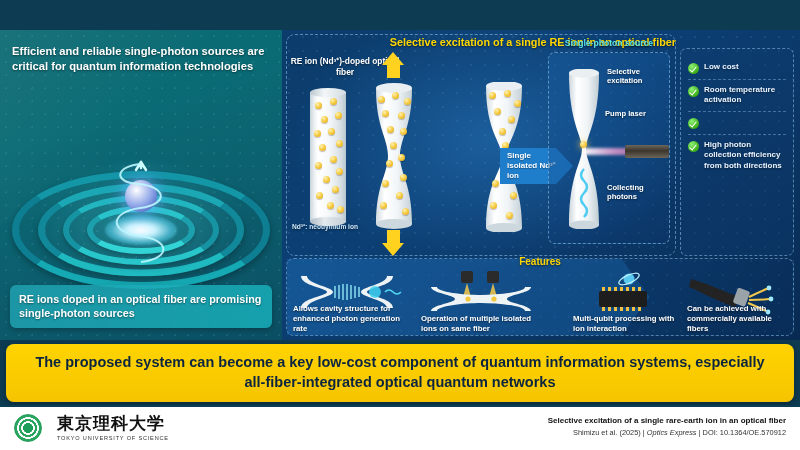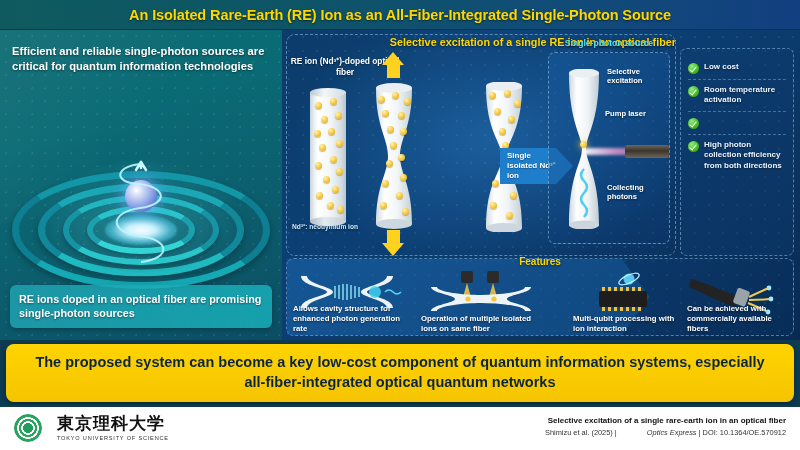--- a/index.html
+++ b/index.html
@@ -271,30 +271,27 @@
   .logo-mark {
     width:28px; height:28px; border-radius:50%;
     background:radial-gradient(circle at 50% 50%, #1e9e5a 0%, #1e9e5a 26%, #ffffff 28%, #ffffff 36%, #2aa55f 38%, #2aa55f 48%, #ffffff 50%, #ffffff 58%, #2aa55f 60%, #2aa55f 72%, #ffffff 74%, #ffffff 82%, #2aa55f 84%);
     border:1.5px solid #1e9e5a;
   }
   .logo-jp { color:#111; font-size:17px; font-weight:bold; letter-spacing:1px; line-height:1; }
   .logo-en { color:#333; font-size:5.6px; letter-spacing:.8px; margin-top:3px; }
   .cite { position:absolute; right:14px; top:11px; text-align:right; }
   .cite-t { color:#111; font-size:8px; font-weight:bold; }
   .cite-s { color:#333; font-size:7.4px; margin-top:3px; }
-  .cite-s i { font-style:italic;margin-left:28px; }
+  .cite-s i { font-style:italic; }
 </style>
 </head>
 <body>
 
 <div class="stage">
 
-  <div class="titlebar">
-    <div class="ttl">An Isolated Rare-Earth (RE) Ion as an All-Fiber-Integrated Single-Photon Source</div>
-  </div>
 
   <div class="leftpanel">
     <div class="dots"></div>
     <div class="sheen"></div>
     <div class="intro-text">Efficient and reliable single-photon sources are critical for quantum information technologies</div>
 
     <div class="rings">
       <div class="ring r1"></div>
       <div class="ring r2"></div>
       <div class="ring r3"></div>

